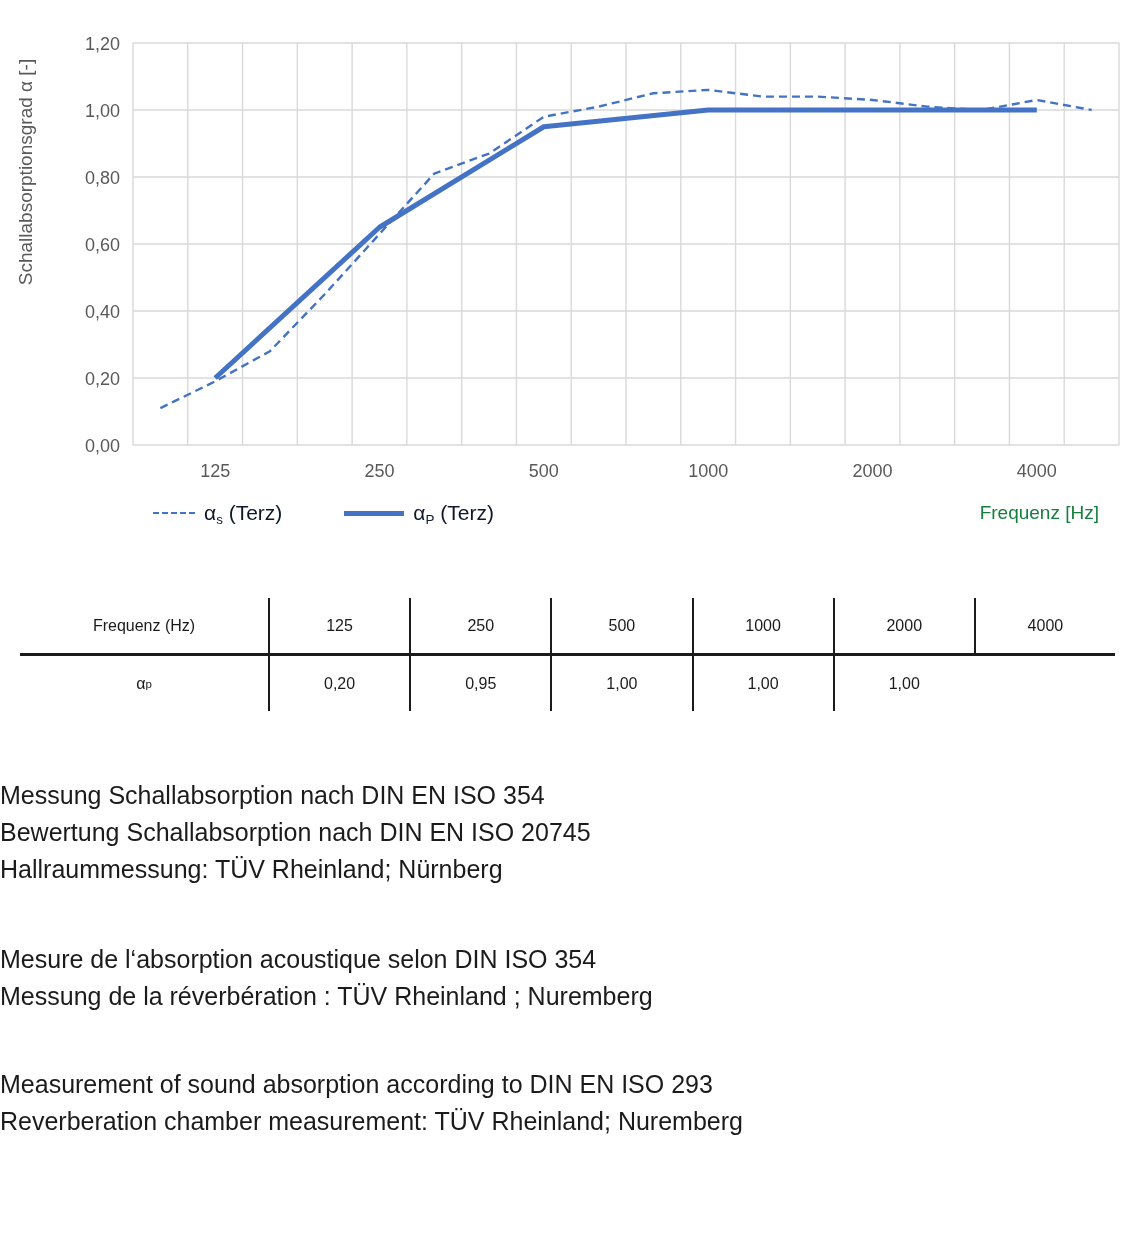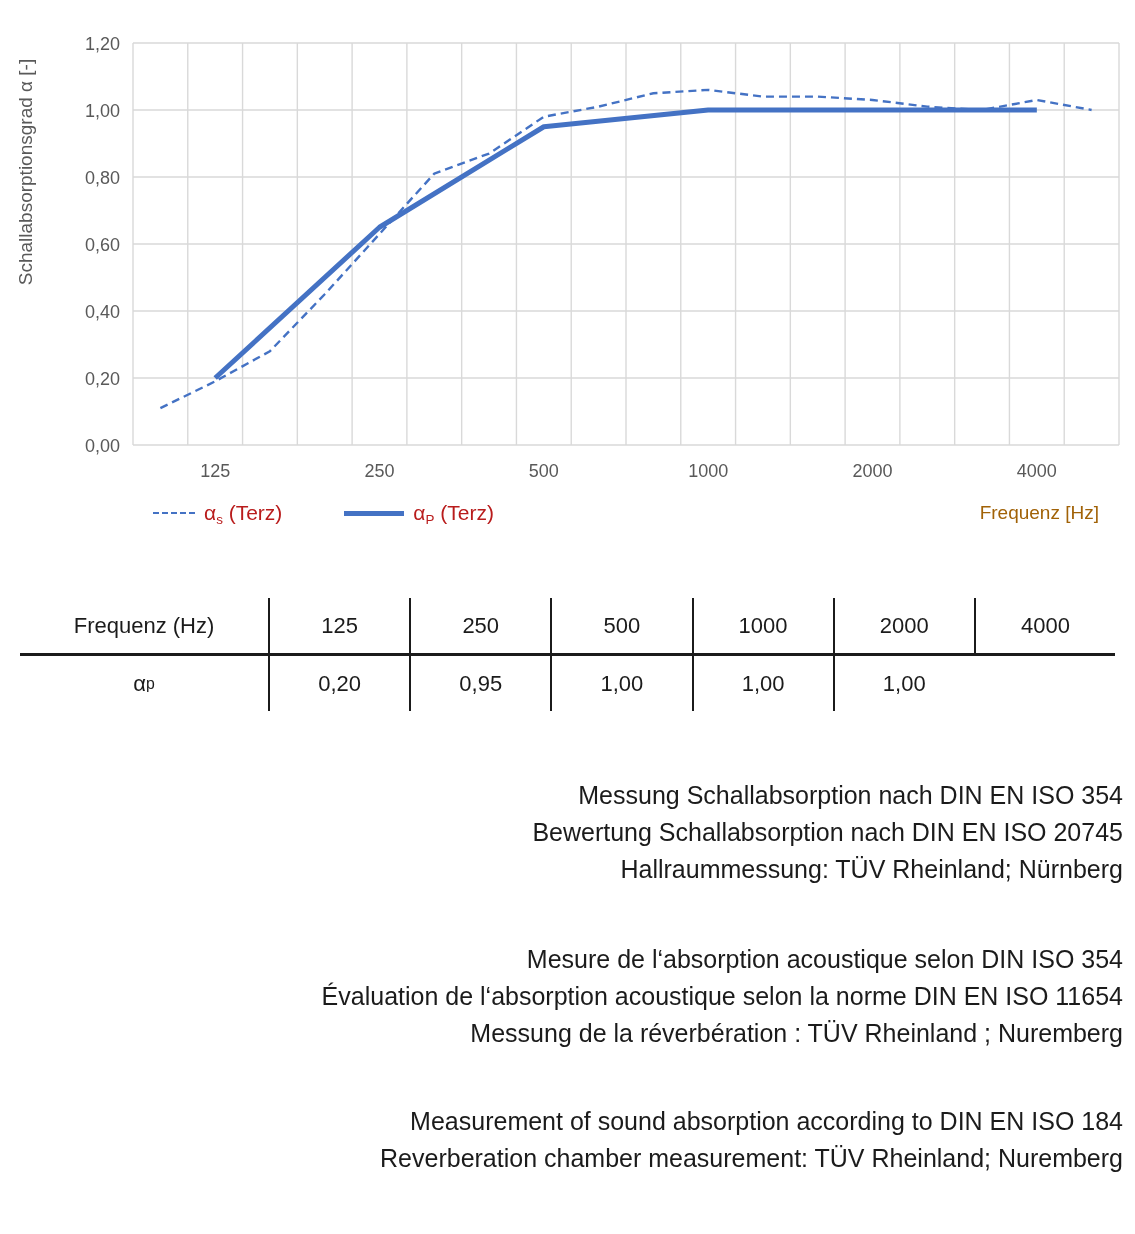--- a/index.html
+++ b/index.html
@@ -7,38 +7,38 @@
   .page{width:1135px; min-height:1234px; background:#fff; position:relative; overflow:hidden;}
 
   
   .chart-wrap{width:1135px; padding-top:0;}
   svg text.tick{font-family:"Liberation Sans",sans-serif; font-size:18px; fill:#595959;}
   svg text.axis-title{font-family:"Liberation Sans",sans-serif; font-size:19px; fill:#595959;}
 
   .legend-row{display:flex; align-items:center; justify-content:space-between;
               height:58px; padding-left:153px; padding-right:36px;}
   .legend{display:flex; align-items:center; gap:62px;}
-  .legend-item{display:flex; align-items:center; gap:9px; font-size:21px; color:#b91c1c;}
+  .legend-item{display:flex; align-items:center; gap:9px; font-size:21px; color:#0f172a;}
   .sample{display:inline-block;}
   .sample.dashed{width:42px; border-top:2.6px dashed #4472C4; height:0;}
   .sample.solid{width:60px; height:5px; background:#4472C4;}
   .legend-label sub, .alpha-sub{font-size:0.64em; vertical-align:-0.28em; line-height:0;}
-  .x-axis-title{font-size:19px; color:#a16207;}
+  .x-axis-title{font-size:19px; color:#15803d;}
 
   
   .abs-table{margin:56px 20px 0 20px; display:grid;
              grid-template-columns:248px repeat(6,1fr);}
   .abs-table .cell{display:flex; align-items:center; justify-content:center;
-                   font-size:22px; height:55px;}
+                   font-size:16px; height:55px;}
   .abs-table .cell.vline{border-left:2px solid #1b1b1b;}
   .abs-table .cell.head{border-bottom:3.5px solid #1b1b1b;}
   .abs-table sub{font-size:0.72em; vertical-align:-0.3em; line-height:0;}
 
   
-  .notes{padding-right:12px; text-align:right;}
+  .notes{padding-right:18px; text-align:left;}
   .note-block{font-size:25px; line-height:37px; color:#1b1b1b;}
   .note-block.de{margin-top:66px;}
   .note-block.fr{margin-top:53px;}
   .note-block.en{margin-top:51px;}
 </style>
 </head>
 <body>
 
 <div class="page">
 
@@ -124,22 +124,21 @@
   </div>
 
   <div class="notes">
     <div class="note-block de">
       <div>Messung Schallabsorption nach DIN EN ISO 354</div>
       <div>Bewertung Schallabsorption nach DIN EN ISO 20745</div>
       <div>Hallraummessung: TÜV Rheinland; Nürnberg</div>
     </div>
     <div class="note-block fr">
       <div>Mesure de l‘absorption acoustique selon DIN ISO 354</div>
-      <div>Évaluation de l‘absorption acoustique selon la norme DIN EN ISO 11654</div>
       <div>Messung de la réverbération : TÜV Rheinland ; Nuremberg</div>
     </div>
     <div class="note-block en">
-      <div>Measurement of sound absorption according to DIN EN ISO 184</div>
+      <div>Measurement of sound absorption according to DIN EN ISO 293</div>
       <div>Reverberation chamber measurement: TÜV Rheinland; Nuremberg</div>
     </div>
   </div>
 
 </div>
 
 </body></html>

